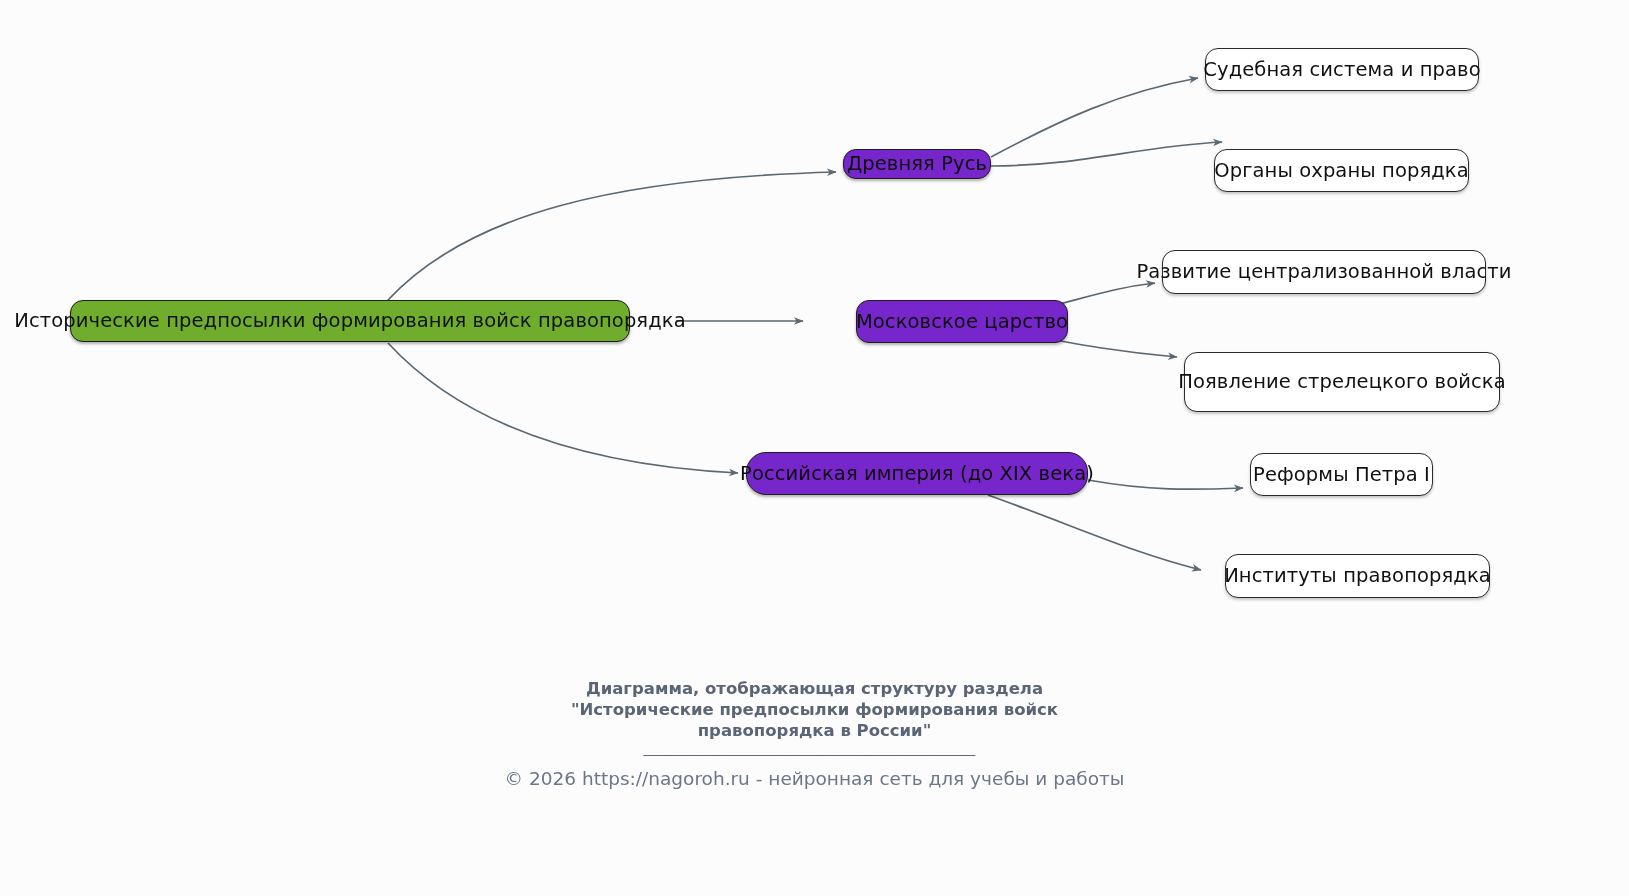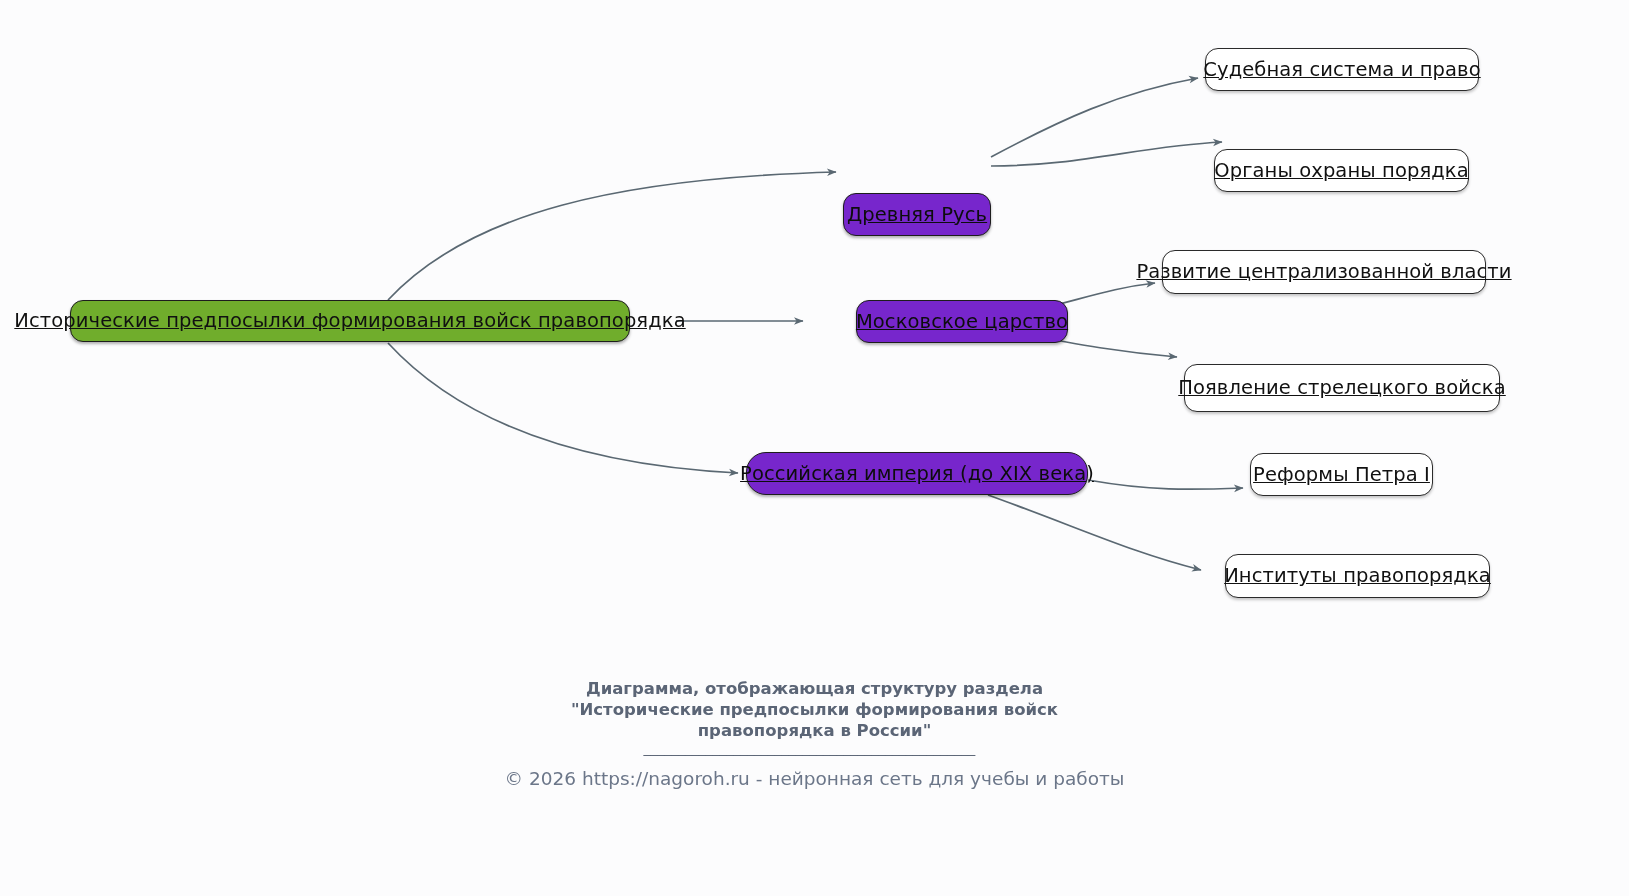--- a/index.html
+++ b/index.html
@@ -39,21 +39,20 @@
     justify-content: center;
     border-radius: 13px;
     white-space: nowrap;
     line-height: 1;
     letter-spacing: 0.1px;
   }
 
   .node-label {
     display: block;
     white-space: nowrap;
-    text-decoration: underline;
   }
 
   .node.root {
     background: #70ad2c;
     border: 1.6px solid #1d1d1d;
     color: #111111;
     font-size: 19.5px;
     box-shadow: 0 2px 3px rgba(0,0,0,0.30);
   }
 
@@ -142,21 +141,21 @@
 
     <path d="M 1088,480 C 1150,491 1190,490 1243,488" fill="none" stroke="#5a6872" stroke-width="1.7" marker-end="url(#arrow)"></path>
 
     <path d="M 988,495 C 1080,528 1130,552 1201,570" fill="none" stroke="#5a6872" stroke-width="1.7" marker-end="url(#arrow)"></path>
   </svg>
 
   <div class="node root" style="left:46px; top:300px; width:560px; height:42px;margin-left:24px;">
     <span class="node-label">Исторические предпосылки формирования войск правопорядка</span>
   </div>
 
-  <div class="node branch" style="left:843px; top:149px; width:148px; height:43px;margin-top:44px;">
+  <div class="node branch" style="left:843px; top:149px; width:148px; height:30px;">
     <span class="node-label">Древняя Русь</span>
   </div>
 
   <div class="node branch" style="left:856px; top:300px; width:212px; height:43px;">
     <span class="node-label">Московское царство</span>
   </div>
 
   <div class="node branch" style="left:746px; top:452px; width:342px; height:43px;border-radius:20px;">
     <span class="node-label">Российская империя (до XIX века)</span>
   </div>
@@ -166,21 +165,21 @@
   </div>
 
   <div class="node leaf" style="left:1214px; top:149px; width:255px; height:43px;">
     <span class="node-label">Органы охраны порядка</span>
   </div>
 
   <div class="node leaf" style="left:1162px; top:250px; width:324px; height:44px;">
     <span class="node-label">Развитие централизованной власти</span>
   </div>
 
-  <div class="node leaf" style="left:1184px; top:352px; width:316px; height:48px;margin-top:12px;">
+  <div class="node leaf" style="left:1184px; top:352px; width:316px; height:60px;">
     <span class="node-label">Появление стрелецкого войска</span>
   </div>
 
   <div class="node leaf" style="left:1250px; top:453px; width:183px; height:43px;">
     <span class="node-label">Реформы Петра I</span>
   </div>
 
   <div class="node leaf" style="left:1209px; top:554px; width:265px; height:44px;margin-left:16px;">
     <span class="node-label">Институты правопорядка</span>
   </div>

